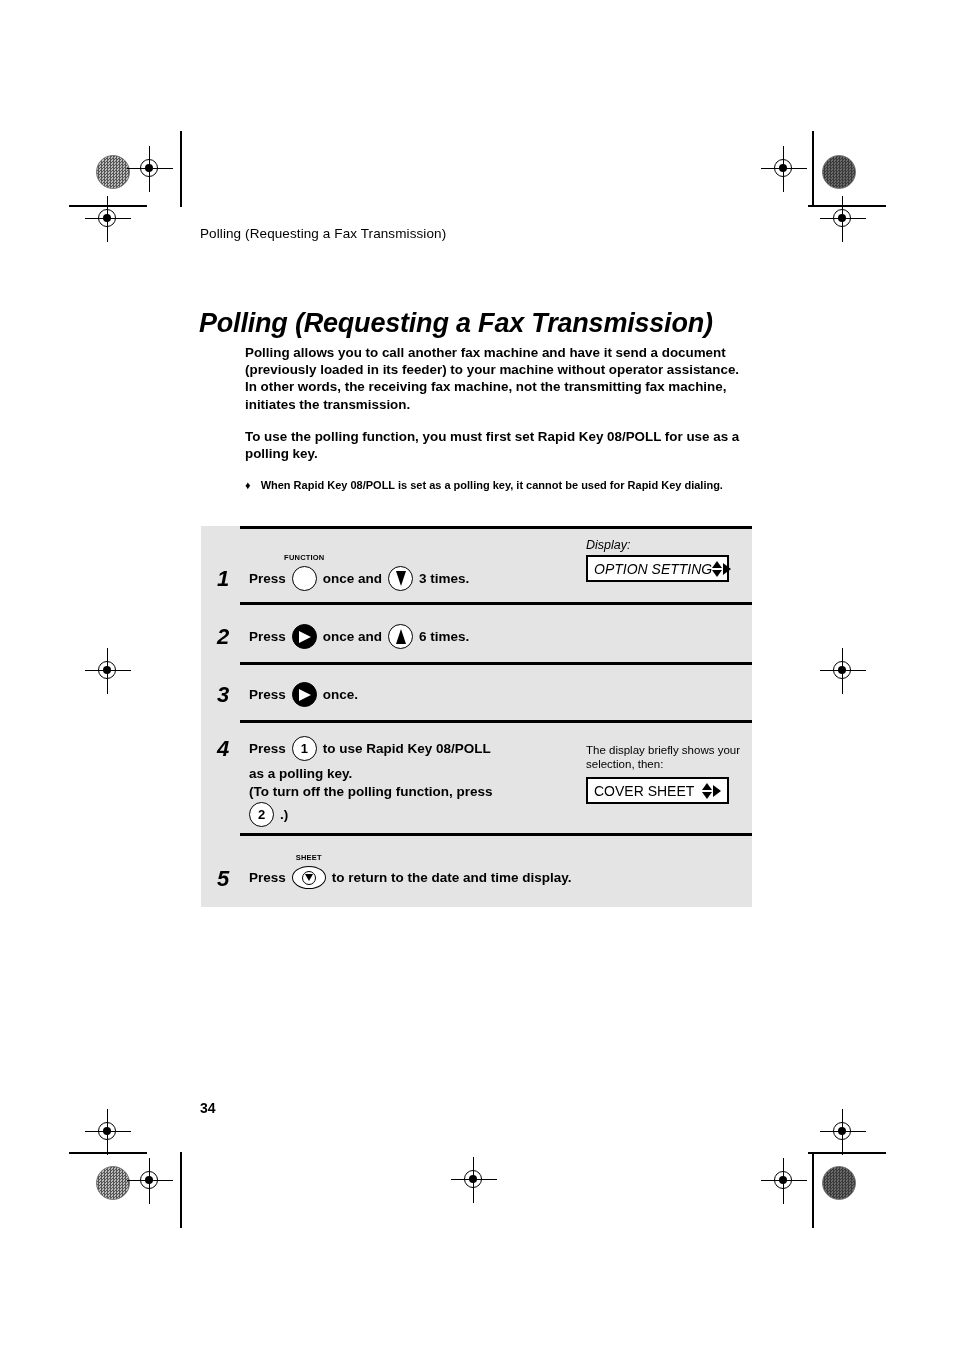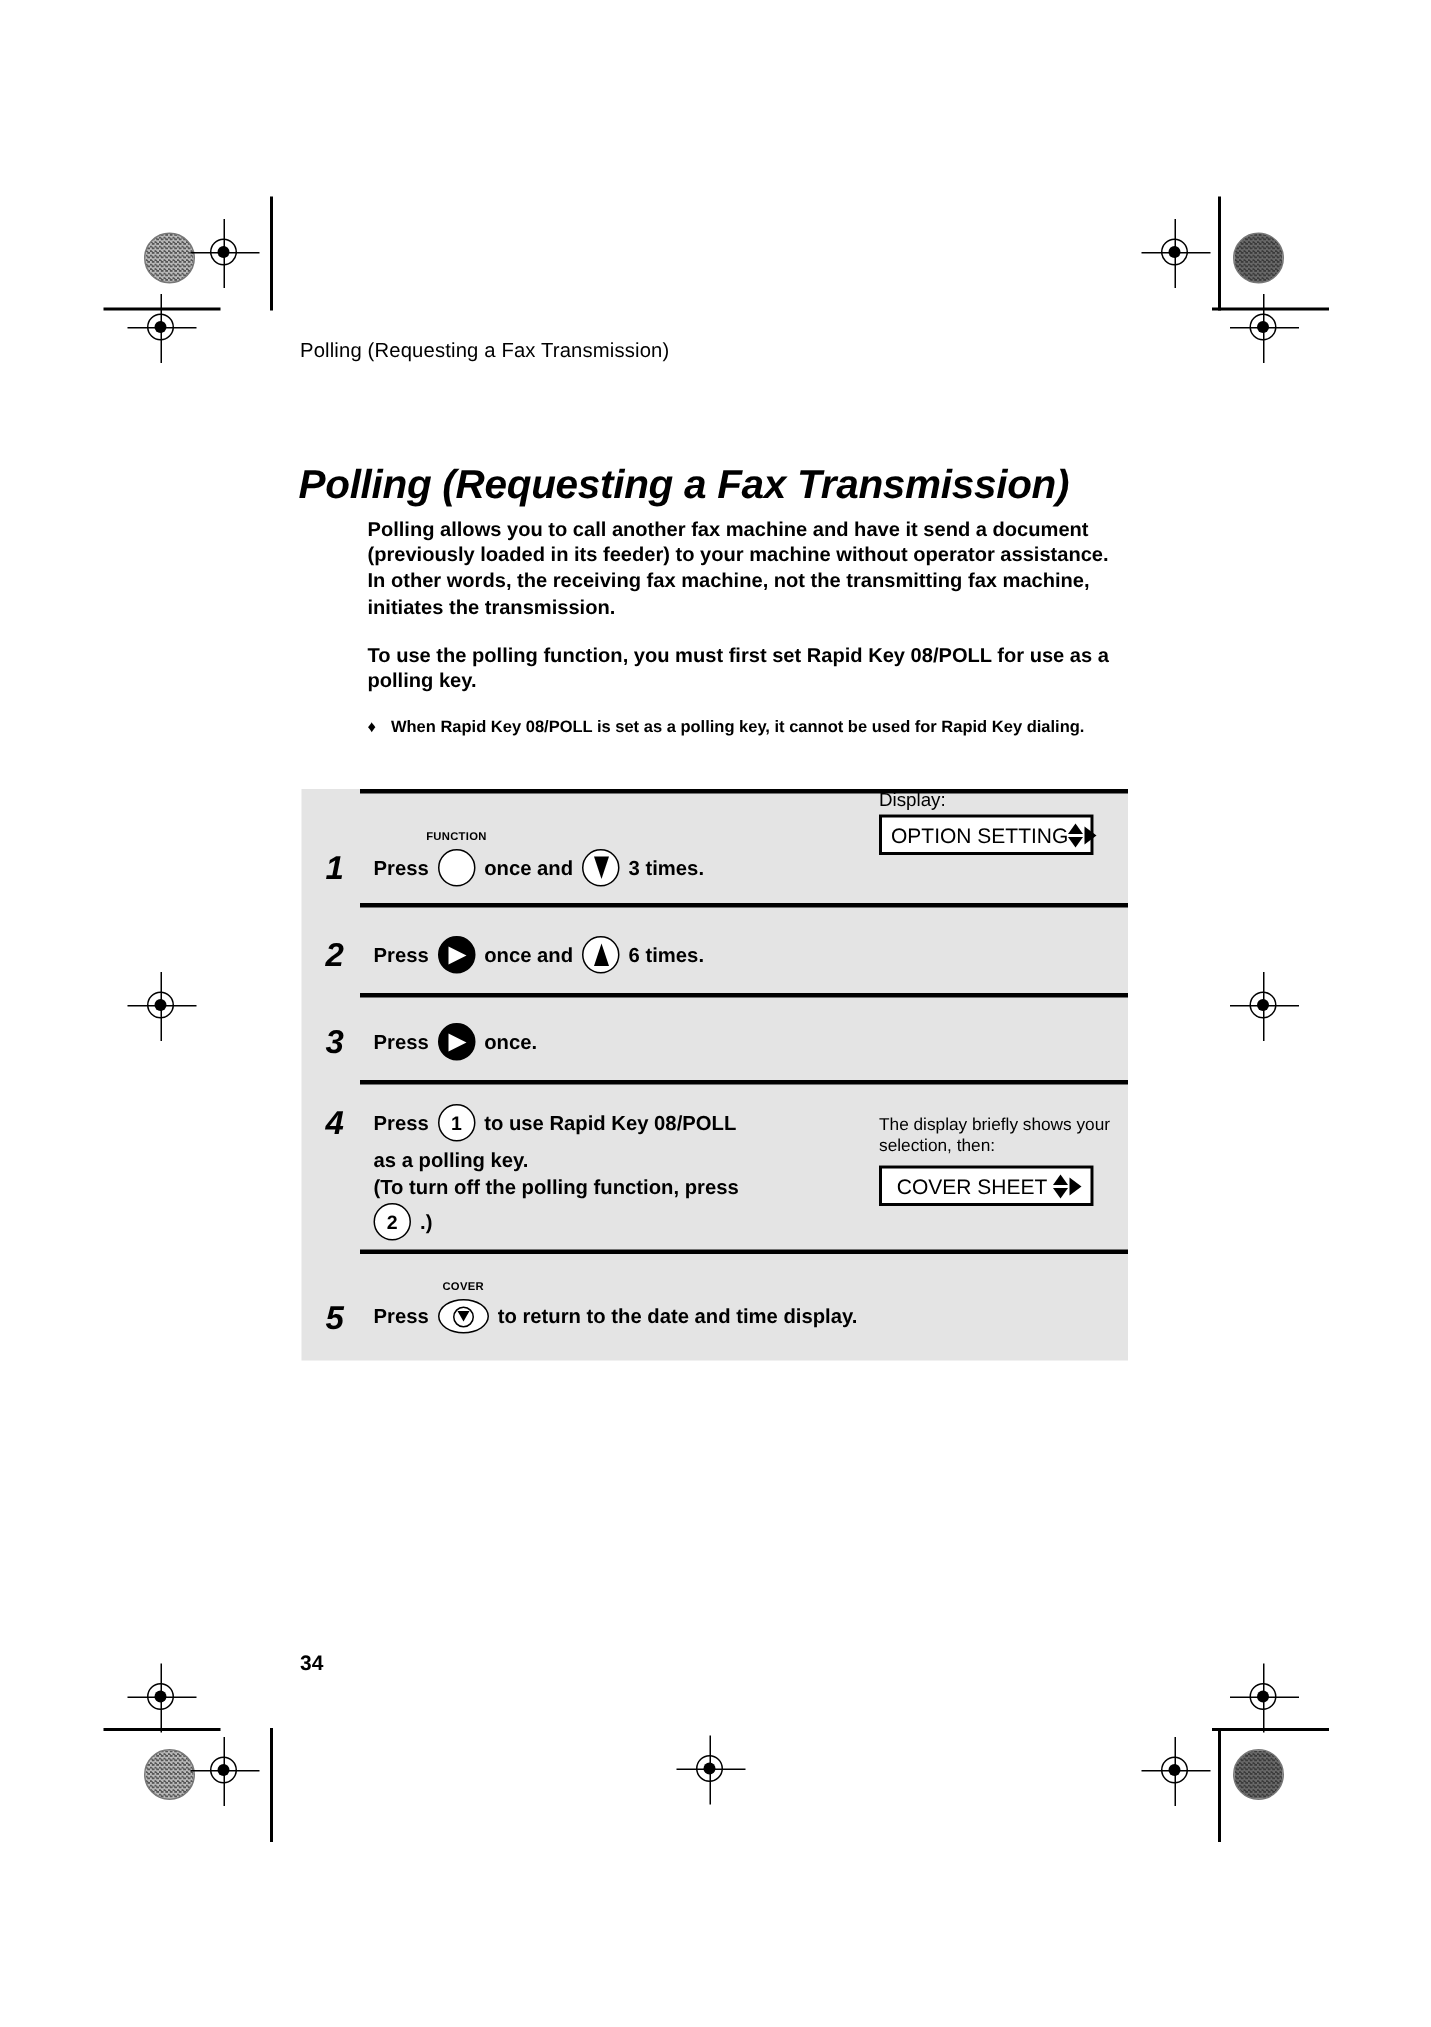--- a/index.html
+++ b/index.html
@@ -267,21 +267,21 @@
     background: #fff;
     height: 27px;
     display: flex;
     align-items: center;
     padding: 0 6px;
     box-sizing: border-box;
     font-size: 14px;
     font-weight: normal;
     width: 143px;
   }
-  .lcd .lcd-text { flex: 1; white-space: nowrap; text-align: center; }
+  .lcd .lcd-text { flex: 1; white-space: nowrap; }
   .lcd-arrows {
     display: flex;
     align-items: center;
     gap: 1px;
   }
   .ud {
     display: flex;
     flex-direction: column;
     align-items: center;
     gap: 2px;
@@ -432,21 +432,21 @@
             <span class="key-circle"></span>
           </span>
           <span class="txt">once and</span>
           <span class="key key-circle" style="display:inline-flex;align-items:center;justify-content:center;">
             <span class="tri-down"></span>
           </span>
           <span class="txt">3 times.</span>
         </div>
       </div>
     </div>
-    <div class="step-right" style="">
+    <div class="step-right" style="padding-top:12px;font-style:italic;">
       <div class="display-label">Display:</div>
       <div class="lcd">
         <span class="lcd-text">OPTION SETTING</span>
         <span class="lcd-arrows">
           <span class="ud">
               <span class="u"></span>
               <span class="d"></span>
             </span>
           <span class="r"></span>
         </span>
@@ -528,21 +528,21 @@
   </div>
 
   <div class="step" style="height:74px;">
     <div class="rule"></div>
     <div class="step-left" style="width:551px;">
       <div class="step-num" style="top:33px;">5</div>
       <div class="step-body" style="padding-top:33px;">
         <div class="step-line">
           <span class="txt">Press</span>
           <span class="key">
-            <span class="key-label">COVER</span>
+            <span class="key-label">SHEET</span>
             <span class="key-stop">
                 <span class="stop-inner">
                   <span class="stop-tri"></span>
                 </span>
               </span>
           </span>
           <span class="txt">to return to the date and time display.</span>
         </div>
       </div>
     </div>

